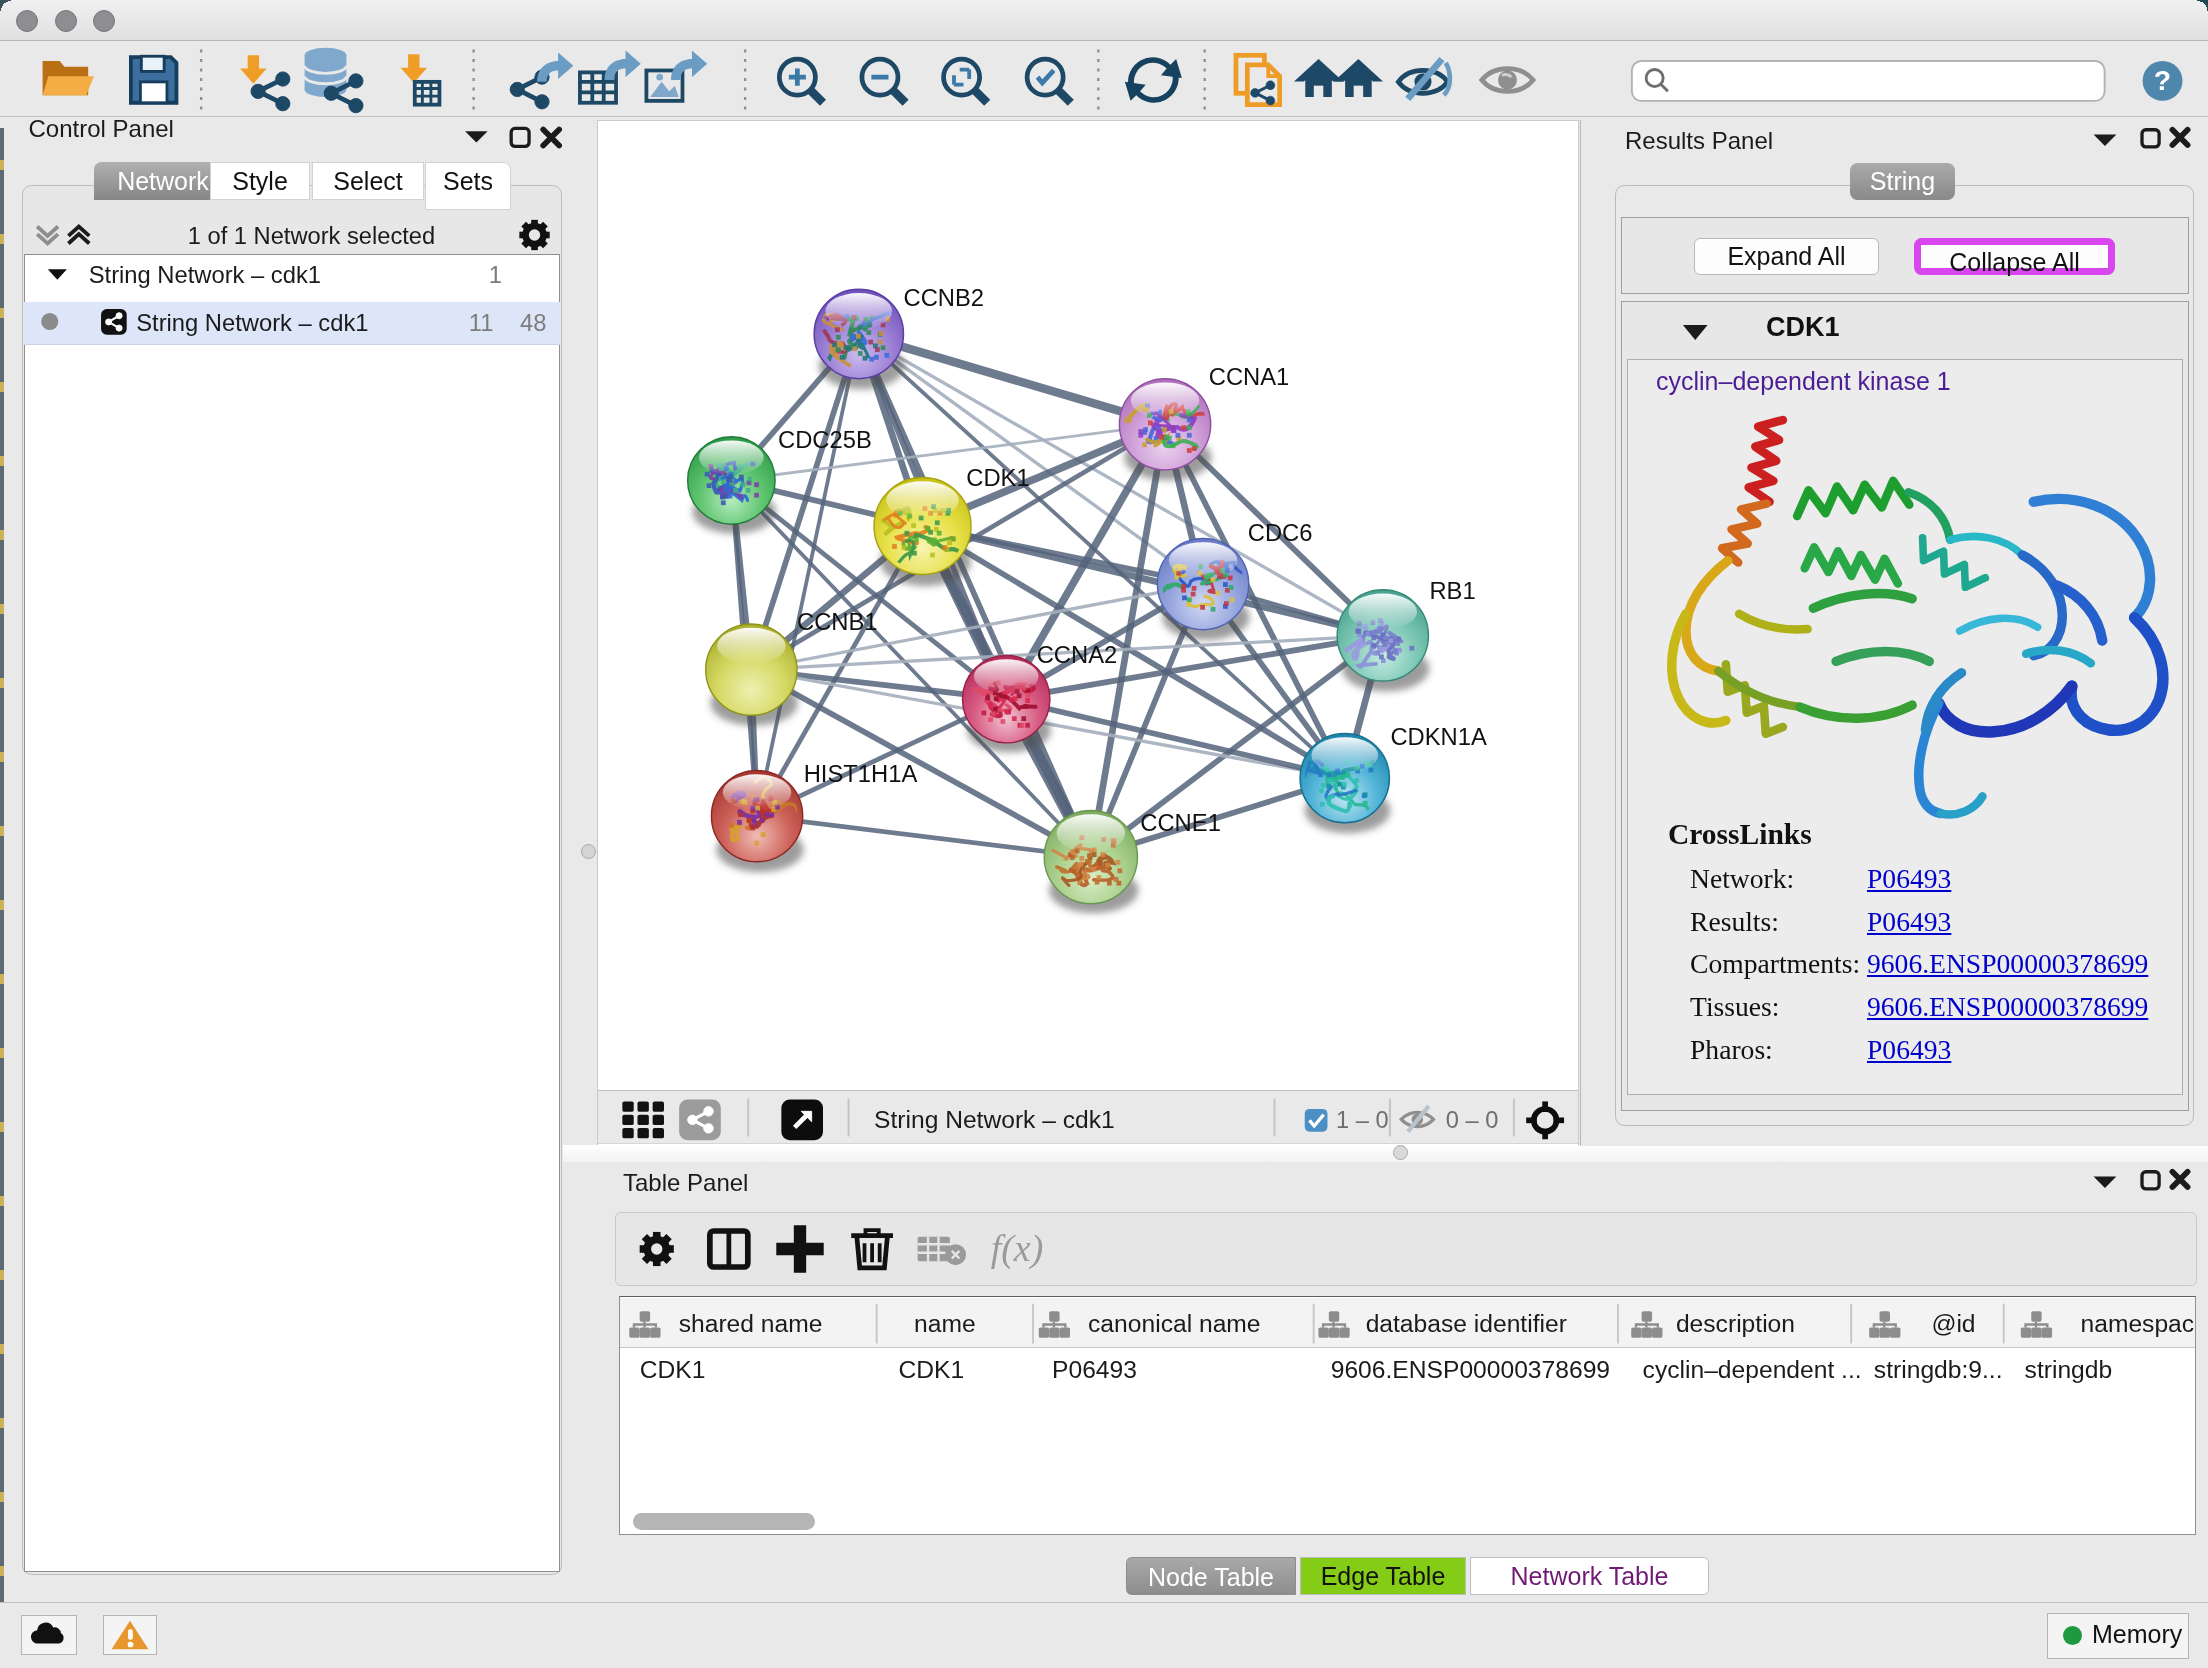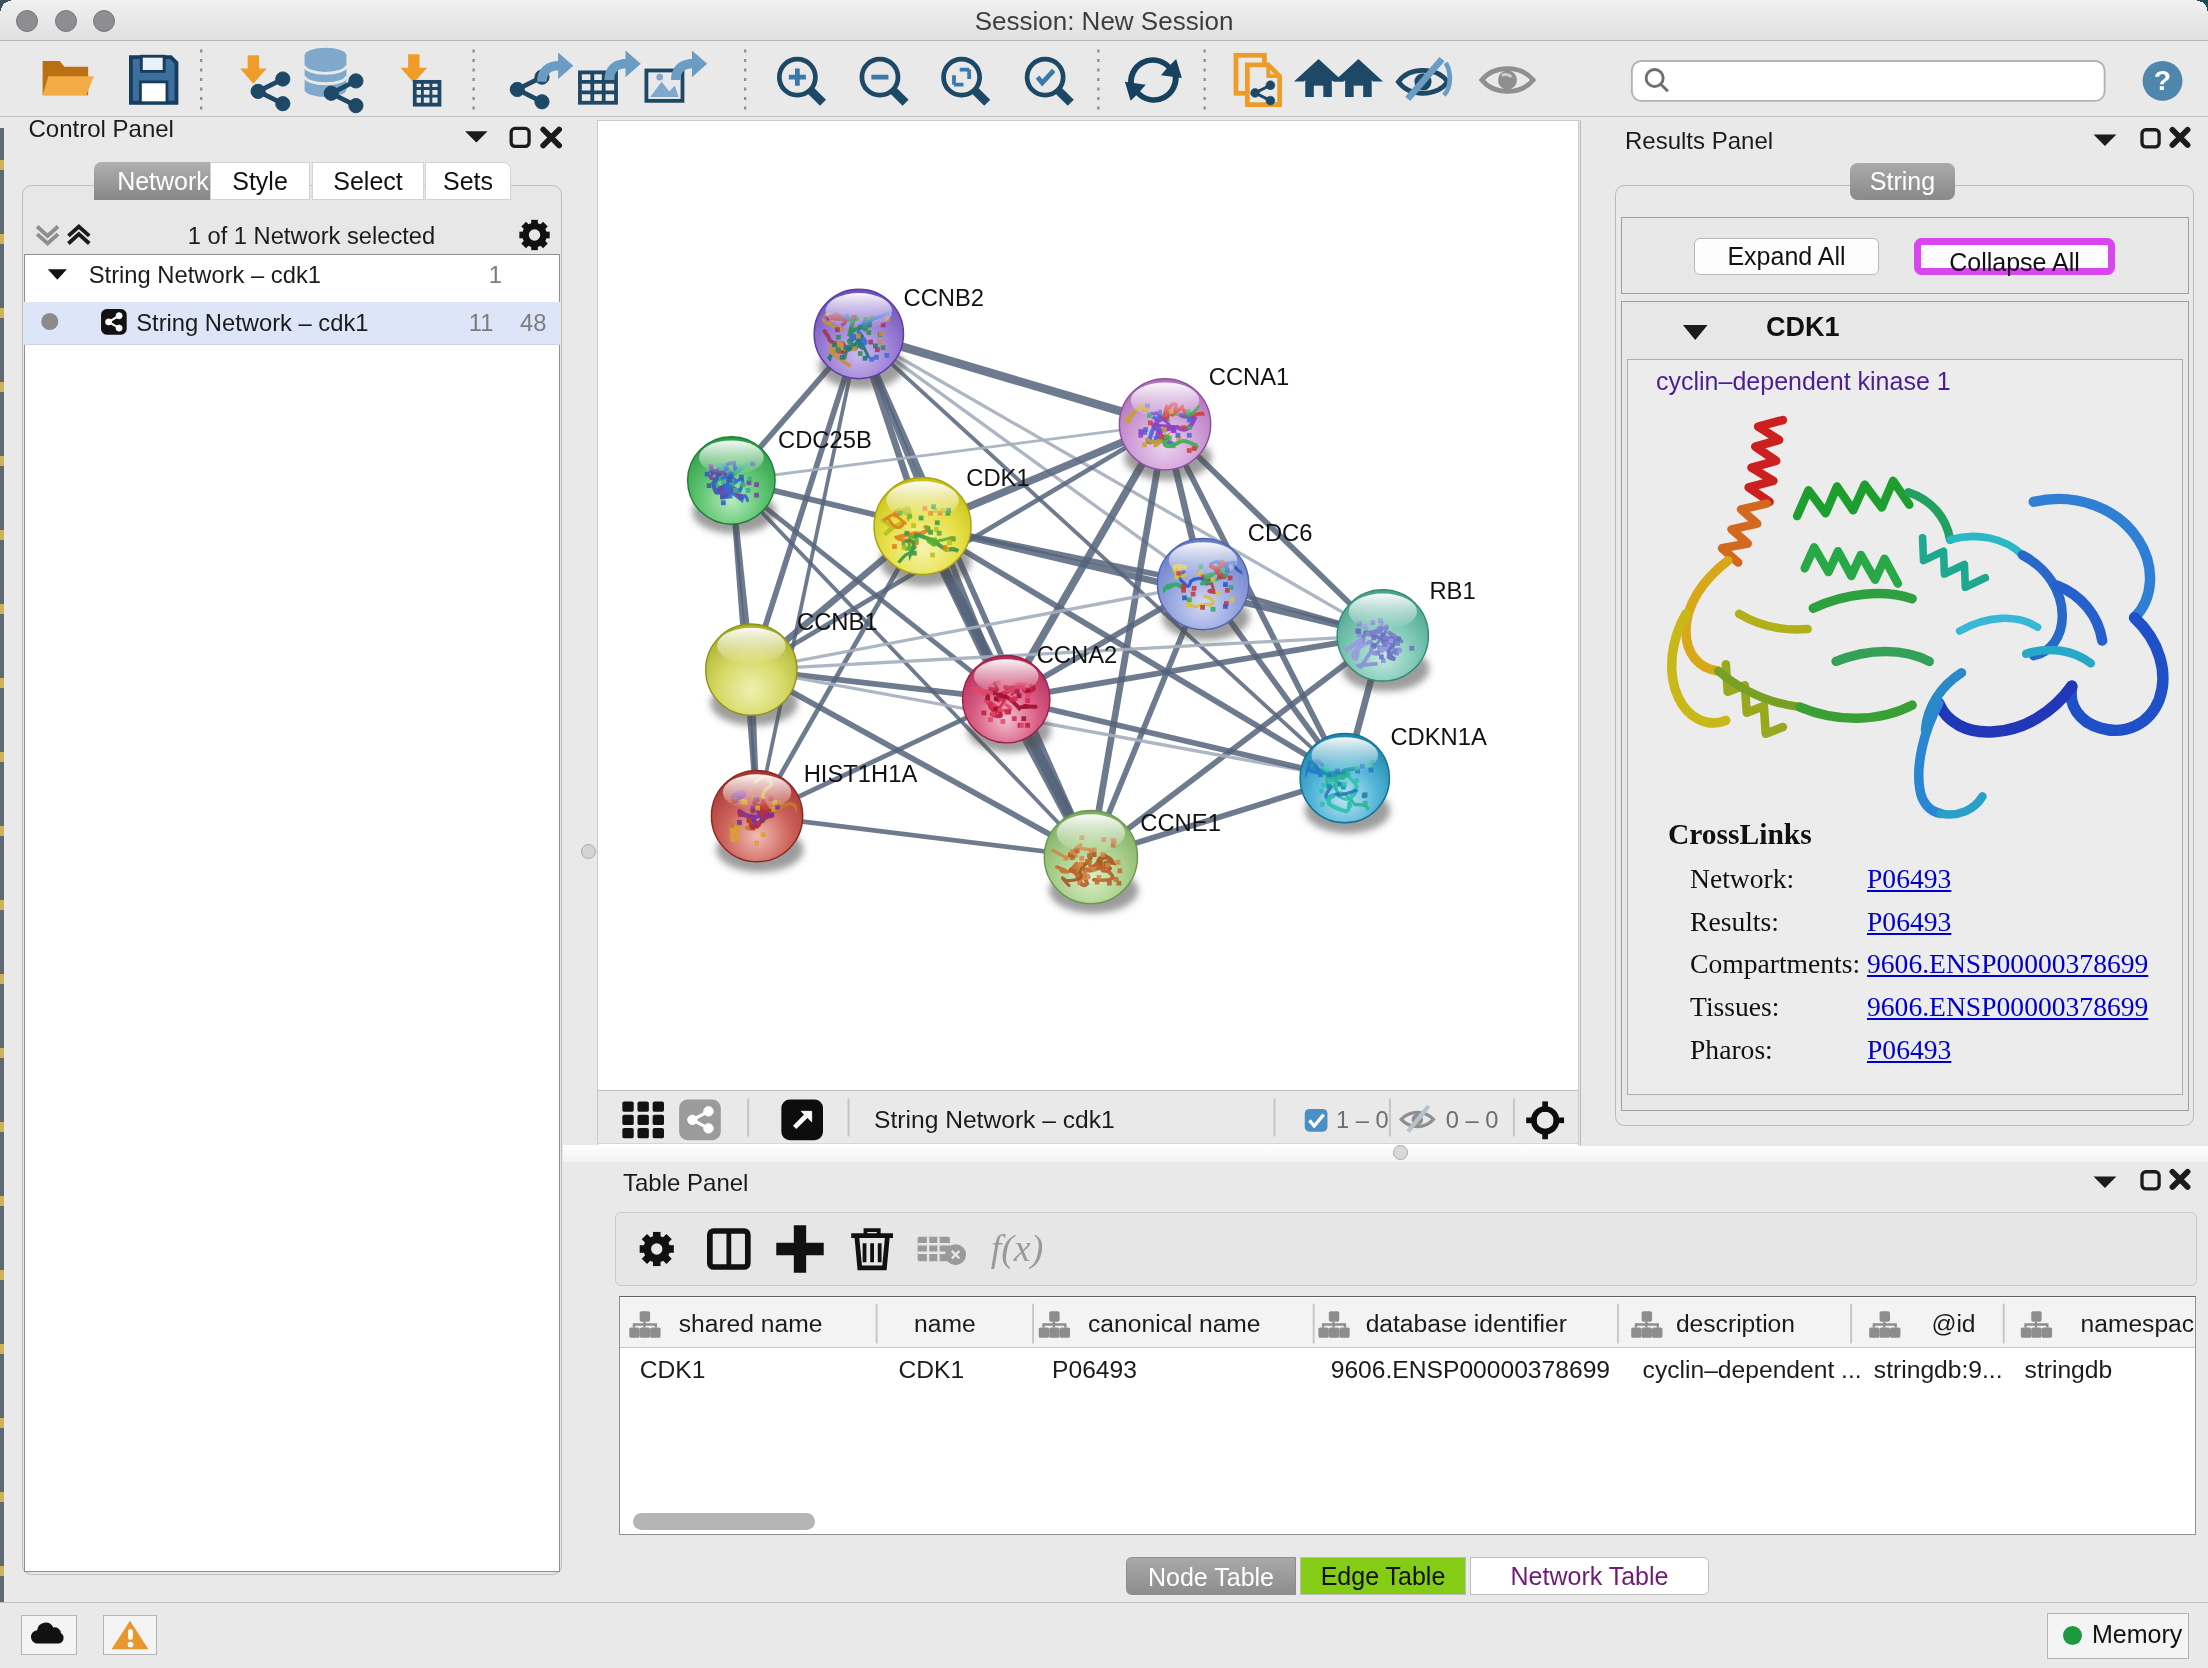--- a/index.html
+++ b/index.html
@@ -8,21 +8,20 @@
   .abs { position:absolute; }
   svg { display:block; }
 </style>
 </head>
 <body>
 
 <div class="abs" id="titlebar" style="left:0;top:0;width:2208px;height:41px;background:linear-gradient(#f0f0f0,#e0e0e0);border-bottom:1px solid #b5b5b5;border-radius:9.5px 9.5px 0 0;">
   <div class="abs" style="left:16px;top:9.5px;width:22px;height:22px;border-radius:50%;background:#8d8d92;border:1px solid #76767c;"></div>
   <div class="abs" style="left:55px;top:9.5px;width:22px;height:22px;border-radius:50%;background:#8d8d92;border:1px solid #76767c;"></div>
   <div class="abs" style="left:93px;top:9.5px;width:22px;height:22px;border-radius:50%;background:#8d8d92;border:1px solid #76767c;"></div>
-  <div class="abs" style="left:0;top:5.7px;width:2208px;text-align:center;font-size:26px;color:#3e3e3e;">Session: New Session</div>
 </div>
 
 <div class="abs" style="left:0;top:0;width:11.4px;height:11.4px;background:radial-gradient(circle at 11.4px 11.4px, transparent 10.5px, #39525c 10.5px);"></div>
 <div class="abs" style="right:0;top:0;width:11.4px;height:11.4px;background:radial-gradient(circle at 0 11.4px, transparent 10.5px, #1e4a52 10.5px);"></div>
 <div class="abs" style="left:0;top:128px;width:3.8px;height:1540px;background:repeating-linear-gradient(#46535e 0px,#46535e 32px,#c9a83f 32px,#c9a83f 42px,#46535e 42px,#46535e 74px);opacity:.85;"></div>
 
 <div class="abs" id="toolbar" style="left:0;top:42px;width:2208px;height:75px;background:#e9e9e9;border-bottom:1px solid #c2c2c2;"></div>
 <div class="abs" id="toolbaricons" style="left:0;top:42px;width:2208px;height:75px;">
 <svg width="2208" height="75" viewBox="0 0 2322 79">
   <defs>
@@ -178,21 +177,21 @@
   <rect x="57" y="9" width="19" height="19" rx="4" fill="none" stroke="#1b1b1b" stroke-width="3.5"></rect>
   <path d="M91 10 L108 27 M108 10 L91 27" stroke="#1b1b1b" stroke-width="6" stroke-linecap="round"></path>
 </svg>
 </div>
 
 <div class="abs" style="left:22px;top:185px;width:540px;height:1390px;background:#e7e7e7;border:1px solid #bdbdbd;border-radius:9.5px;"></div>
 
 <div class="abs" style="left:70px;top:162px;width:138px;height:38px;background:linear-gradient(#b0b0b0,#868686);border-radius:7.6px 0 0 0;color:#fff;font-size:25px;text-align:center;line-height:38px;margin-left:24px;">Network</div>
 <div class="abs" style="left:210px;top:162px;width:100px;height:38px;background:#fff;border:1px solid #d2d2d2;color:#111;font-size:25px;text-align:center;line-height:36px;">Style</div>
 <div class="abs" style="left:312px;top:162px;width:112px;height:38px;background:#fff;border:1px solid #d2d2d2;color:#111;font-size:25px;text-align:center;line-height:36px;">Select</div>
-<div class="abs" style="left:425px;top:162px;width:86px;height:38px;background:#fff;border:1px solid #d2d2d2;border-radius:0 7.6px 0 0;color:#111;font-size:25px;text-align:center;line-height:36px;">Sets</div>
+<div class="abs" style="left:425px;top:162px;width:86px;height:48px;background:#fff;border:1px solid #d2d2d2;border-radius:0 7.6px 0 0;color:#111;font-size:25px;text-align:center;line-height:36px;">Sets</div>
 
 <div class="abs" id="cp-bar" style="left:23px;top:217px;width:538px;height:36px;">
 <svg width="538" height="36" viewBox="0 0 566 38">
   <g fill="none" stroke="#8e8e8e" stroke-width="4">
     <path d="M14 10 L25 20 L36 10 M14 18 L25 28 L36 18"></path>
   </g>
   <g fill="none" stroke="#1b1b1b" stroke-width="4">
     <path d="M47 20 L58 10 L69 20 M47 28 L58 18 L69 28"></path>
   </g>
   <text x="173" y="28" font-size="25" fill="#1b1b1b" font-family="Liberation Sans">1 of 1 Network selected</text>

